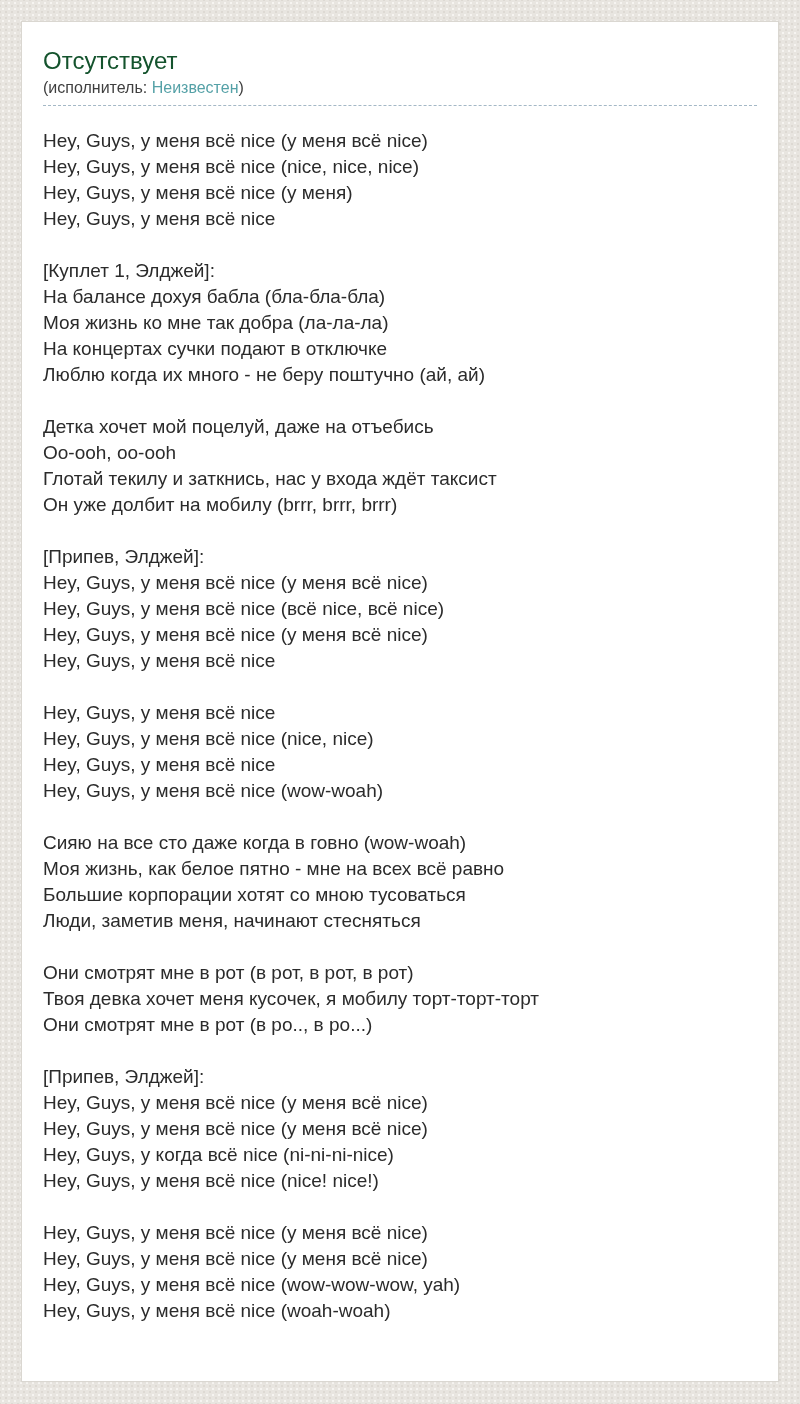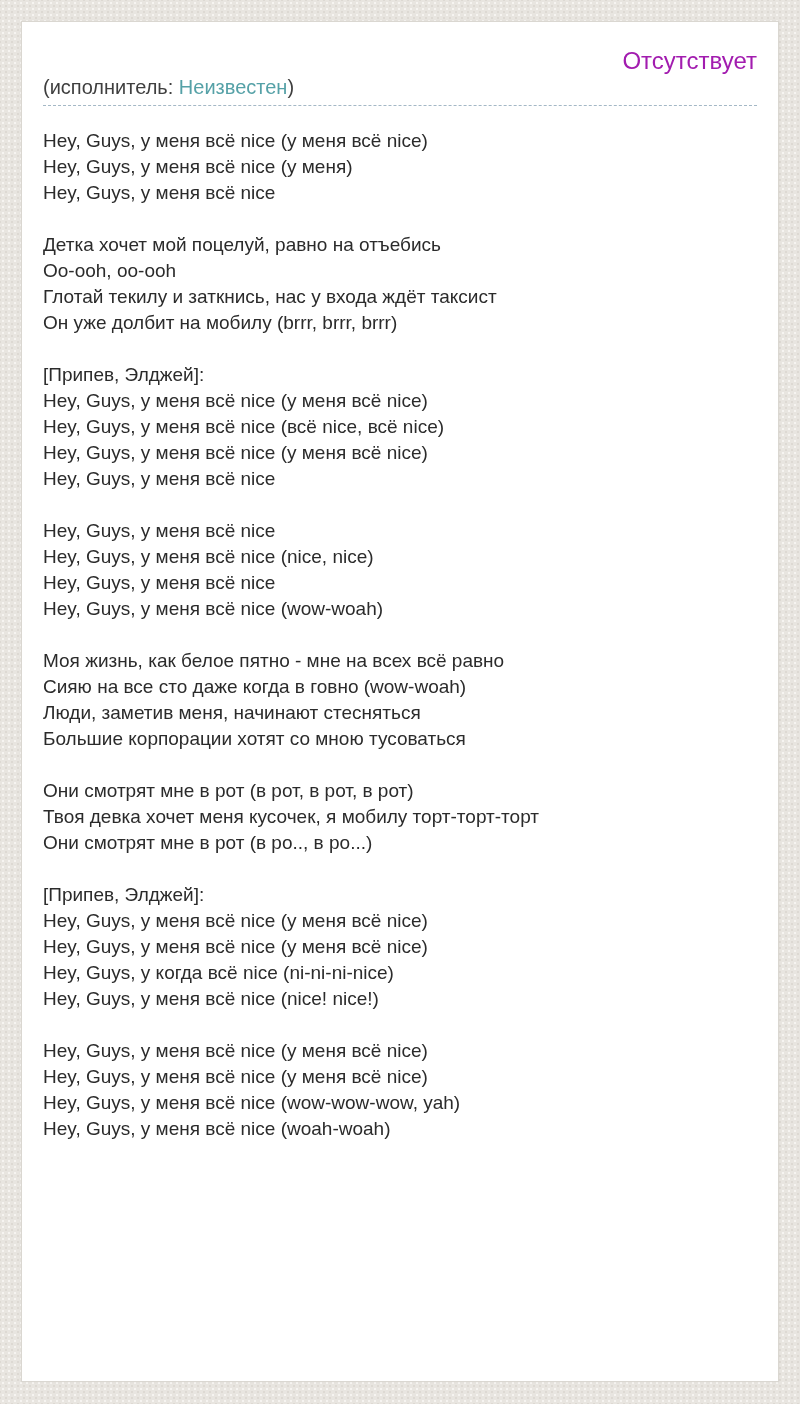--- a/index.html
+++ b/index.html
@@ -22,26 +22,25 @@
     background: #ffffff;
     border: 1px solid #dad7d1;
     box-shadow: 0 0 2px rgba(0,0,0,0.06);
     padding: 26px 21px 30px 21px;
   }
   h1.title {
     margin: 0;
     font-size: 24px;
     line-height: 26px;
     font-weight: normal;
-    color: #a21caf;
-    text-align: right;
+    color: #14532d;
   }
   .subtitle {
     margin-top: 3px;
-    font-size: 20px;
+    font-size: 16px;
     line-height: 21px;
     color: #3f3f3f;
     padding-bottom: 7px;
     border-bottom: 1px dashed #a4b8c6;
   }
   .artist-link {
     color: #55a1a7;
     text-decoration: none;
     cursor: pointer;
   }
@@ -57,47 +56,55 @@
 </style>
 </head>
 <body>
 
 <div class="card">
   <h1 class="title">Отсутствует</h1>
   <div class="subtitle"><span>(исполнитель:</span> <a class="artist-link">Неизвестен</a><span>)</span></div>
   <div class="lyrics" id="lyrics">
       <div class="stanza">
         <div class="lyric-line">Hey, Guys, у меня всё nice (у меня всё nice)</div>
+        <div class="lyric-line">Hey, Guys, у меня всё nice (nice, nice, nice)</div>
         <div class="lyric-line">Hey, Guys, у меня всё nice (у меня)</div>
         <div class="lyric-line">Hey, Guys, у меня всё nice</div>
       </div>
       <div class="stanza">
-        <div class="lyric-line">Детка хочет мой поцелуй, равно на отъебись</div>
+        <div class="lyric-line">[Куплет 1, Элджей]:</div>
+        <div class="lyric-line">На балансе дохуя бабла (бла-бла-бла)</div>
+        <div class="lyric-line">Моя жизнь ко мне так добра (ла-ла-ла)</div>
+        <div class="lyric-line">На концертах сучки подают в отключке</div>
+        <div class="lyric-line">Люблю когда их много - не беру поштучно (ай, ай)</div>
+      </div>
+      <div class="stanza">
+        <div class="lyric-line">Детка хочет мой поцелуй, даже на отъебись</div>
         <div class="lyric-line">Oo-ooh, oo-ooh</div>
         <div class="lyric-line">Глотай текилу и заткнись, нас у входа ждёт таксист</div>
         <div class="lyric-line">Он уже долбит на мобилу (brrr, brrr, brrr)</div>
       </div>
       <div class="stanza">
         <div class="lyric-line">[Припев, Элджей]:</div>
         <div class="lyric-line">Hey, Guys, у меня всё nice (у меня всё nice)</div>
         <div class="lyric-line">Hey, Guys, у меня всё nice (всё nice, всё nice)</div>
         <div class="lyric-line">Hey, Guys, у меня всё nice (у меня всё nice)</div>
         <div class="lyric-line">Hey, Guys, у меня всё nice</div>
       </div>
       <div class="stanza">
         <div class="lyric-line">Hey, Guys, у меня всё nice</div>
         <div class="lyric-line">Hey, Guys, у меня всё nice (nice, nice)</div>
         <div class="lyric-line">Hey, Guys, у меня всё nice</div>
         <div class="lyric-line">Hey, Guys, у меня всё nice (wow-woah)</div>
       </div>
       <div class="stanza">
+        <div class="lyric-line">Сияю на все сто даже когда в говно (wow-woah)</div>
         <div class="lyric-line">Моя жизнь, как белое пятно - мне на всех всё равно</div>
-        <div class="lyric-line">Сияю на все сто даже когда в говно (wow-woah)</div>
+        <div class="lyric-line">Большие корпорации хотят со мною тусоваться</div>
         <div class="lyric-line">Люди, заметив меня, начинают стесняться</div>
-        <div class="lyric-line">Большие корпорации хотят со мною тусоваться</div>
       </div>
       <div class="stanza">
         <div class="lyric-line">Они смотрят мне в рот (в рот, в рот, в рот)</div>
         <div class="lyric-line">Твоя девка хочет меня кусочек, я мобилу торт-торт-торт</div>
         <div class="lyric-line">Они смотрят мне в рот (в ро.., в ро...)</div>
       </div>
       <div class="stanza">
         <div class="lyric-line">[Припев, Элджей]:</div>
         <div class="lyric-line">Hey, Guys, у меня всё nice (у меня всё nice)</div>
         <div class="lyric-line">Hey, Guys, у меня всё nice (у меня всё nice)</div>

